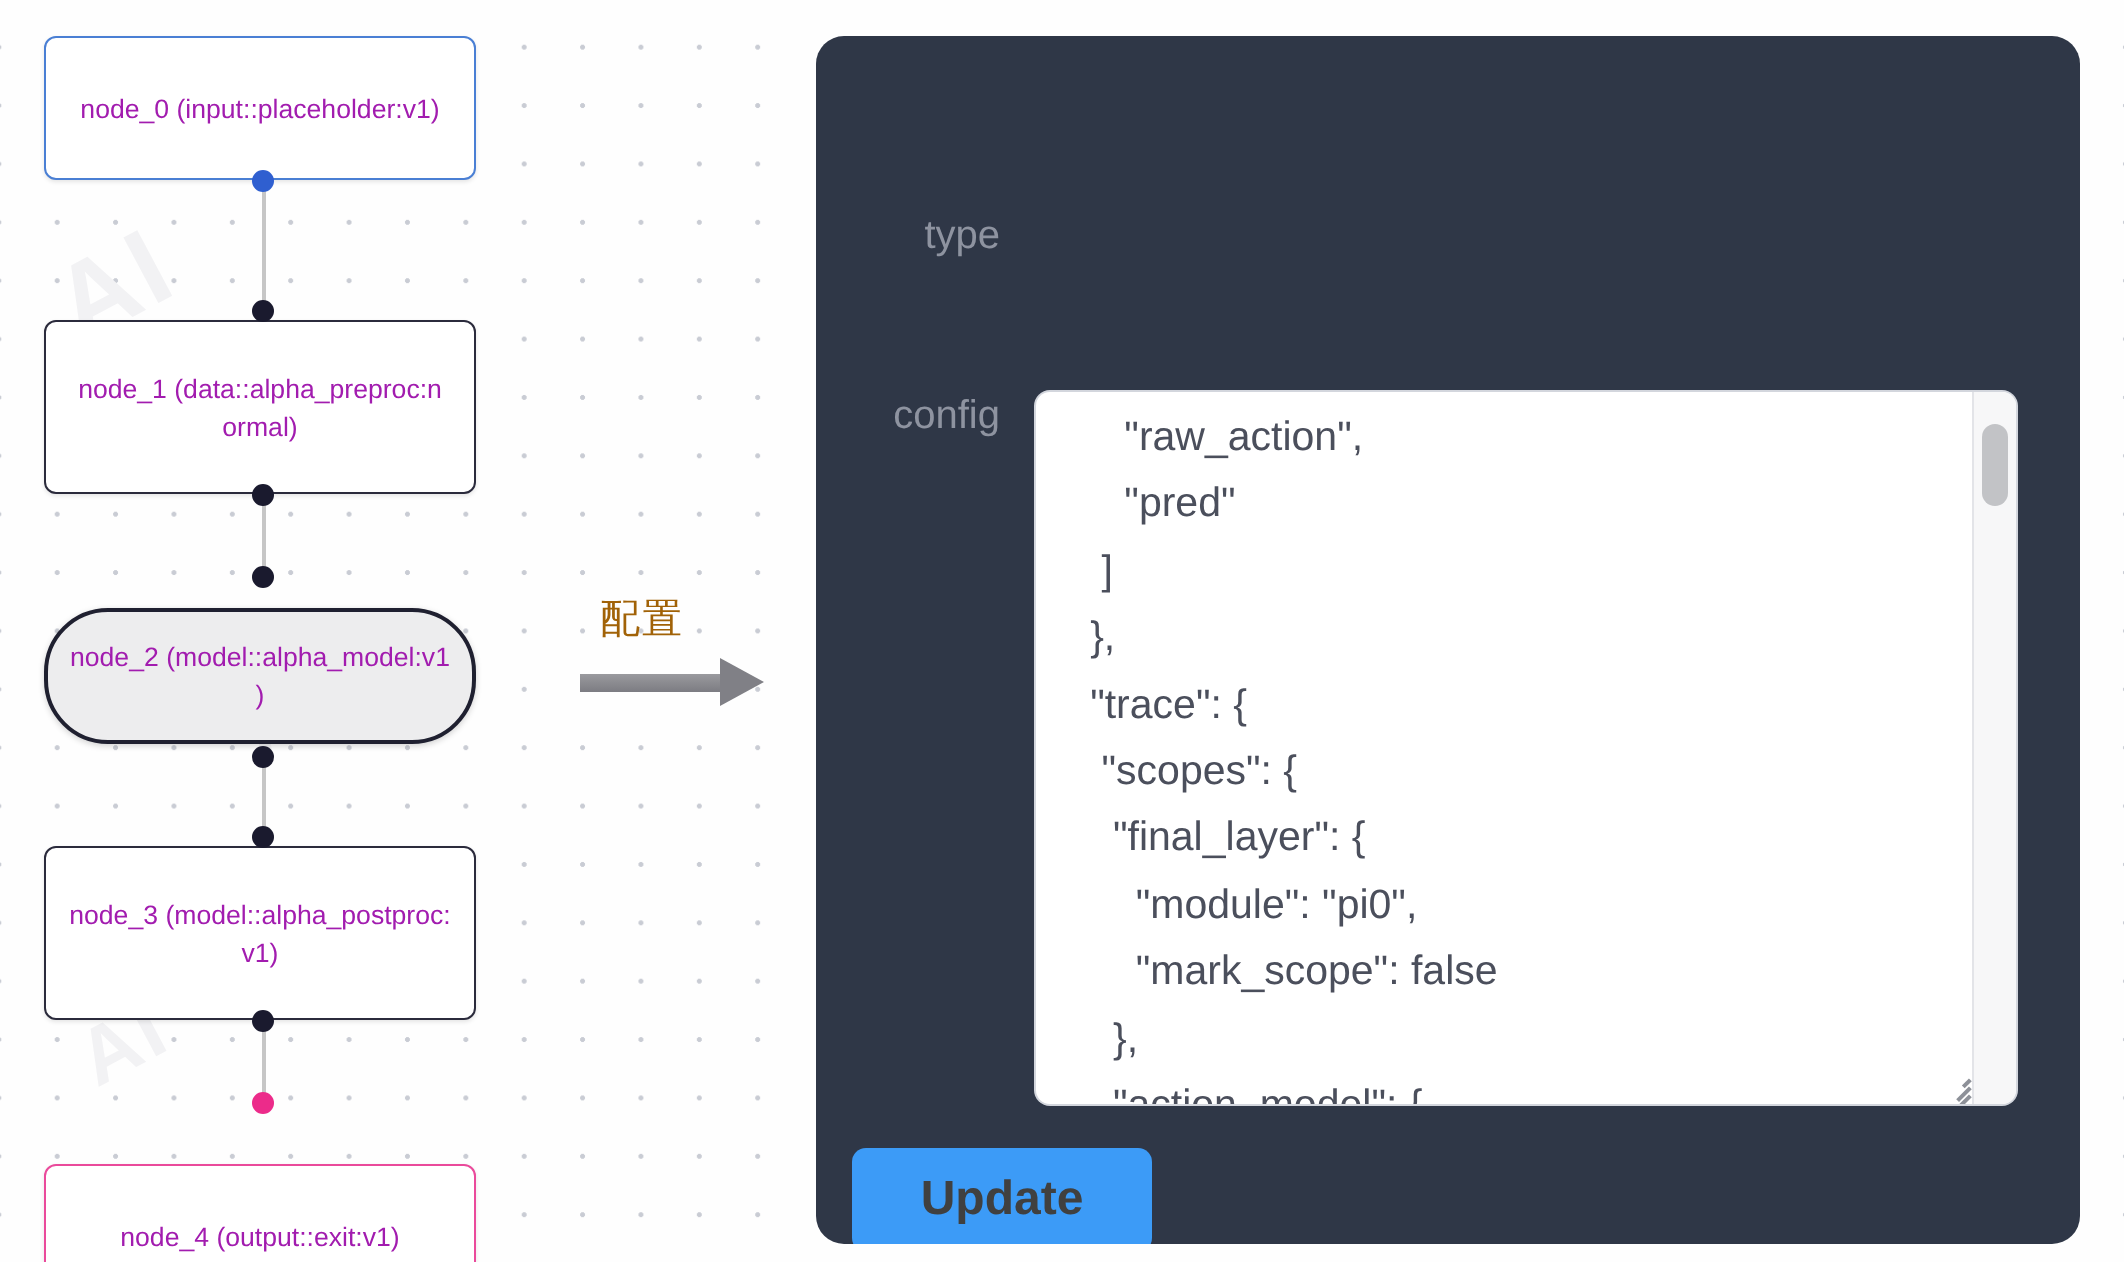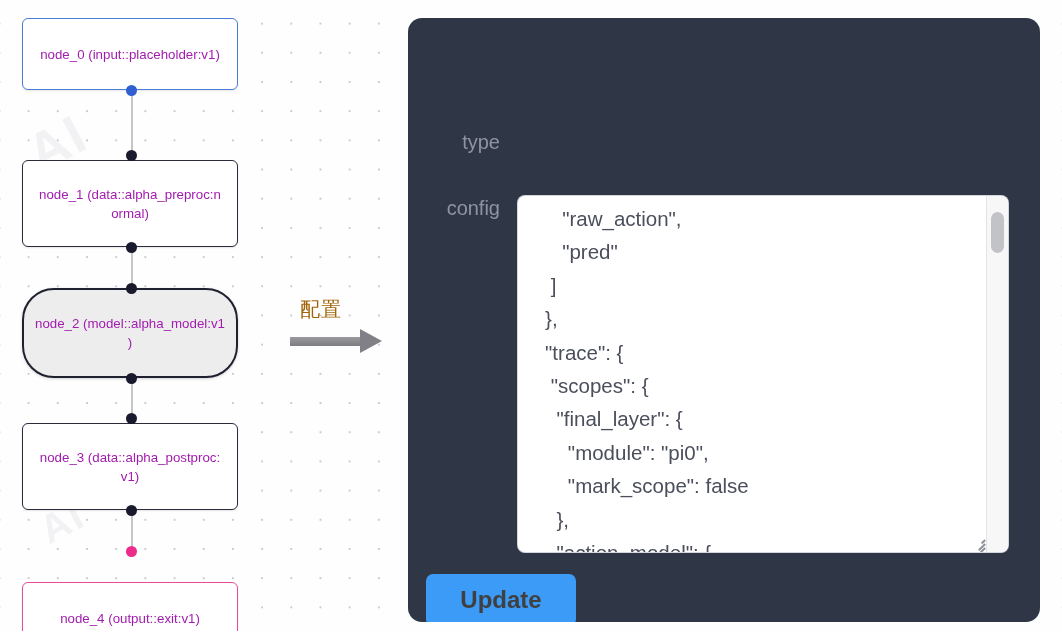--- a/index.html
+++ b/index.html
@@ -174,21 +174,21 @@
     border-radius: 7px;
     background: #eef0f5;
     color: #9a9daa;
     font-family: "Liberation Sans", sans-serif;
     font-size: 20px;
     padding: 0 15px;
     outline: none;
   }
 
   #row-id   { top: 22px; }
-  #row-type { top: 112px; flex-direction: column; }
+  #row-type { top: 88px; flex-direction: column; }
   #row-config { top: 178px; }
 
   
   .ta-wrap {
     position: relative;
     width: 490px;
     height: 356px;
     border-radius: 7px;
     background: #ffffff;
     overflow: hidden;
@@ -307,28 +307,28 @@
 
     <div class="node node-input" style="top:18px; height:72px;">
       <span class="nlabel">node_0
 (input::placeholder:v1)</span>
     </div>
     <div class="node" style="top:160px; height:87px;">
       <span class="nlabel">node_1
 (data::alpha_preproc:n
 ormal)</span>
     </div>
-    <div class="node node-selected" style="top:288px; height:90px;border-radius:32px;">
+    <div class="node node-selected" style="top:304px; height:68px;border-radius:32px;">
       <span class="nlabel">node_2
 (model::alpha_model:v1
 )</span>
     </div>
     <div class="node" style="top:423px; height:87px;">
       <span class="nlabel">node_3
-(data::alpha_postproc:
+(model::alpha_postproc:
 v1)</span>
     </div>
     <div class="node node-output" style="top:551px; height:72px;">
       <span class="nlabel">node_4
 (output::exit:v1)</span>
     </div>
 
     <div class="handle blue" style="top:85px;"></div>
     <div class="handle" style="top:150px;"></div>
     <div class="handle" style="top:242px;"></div>

